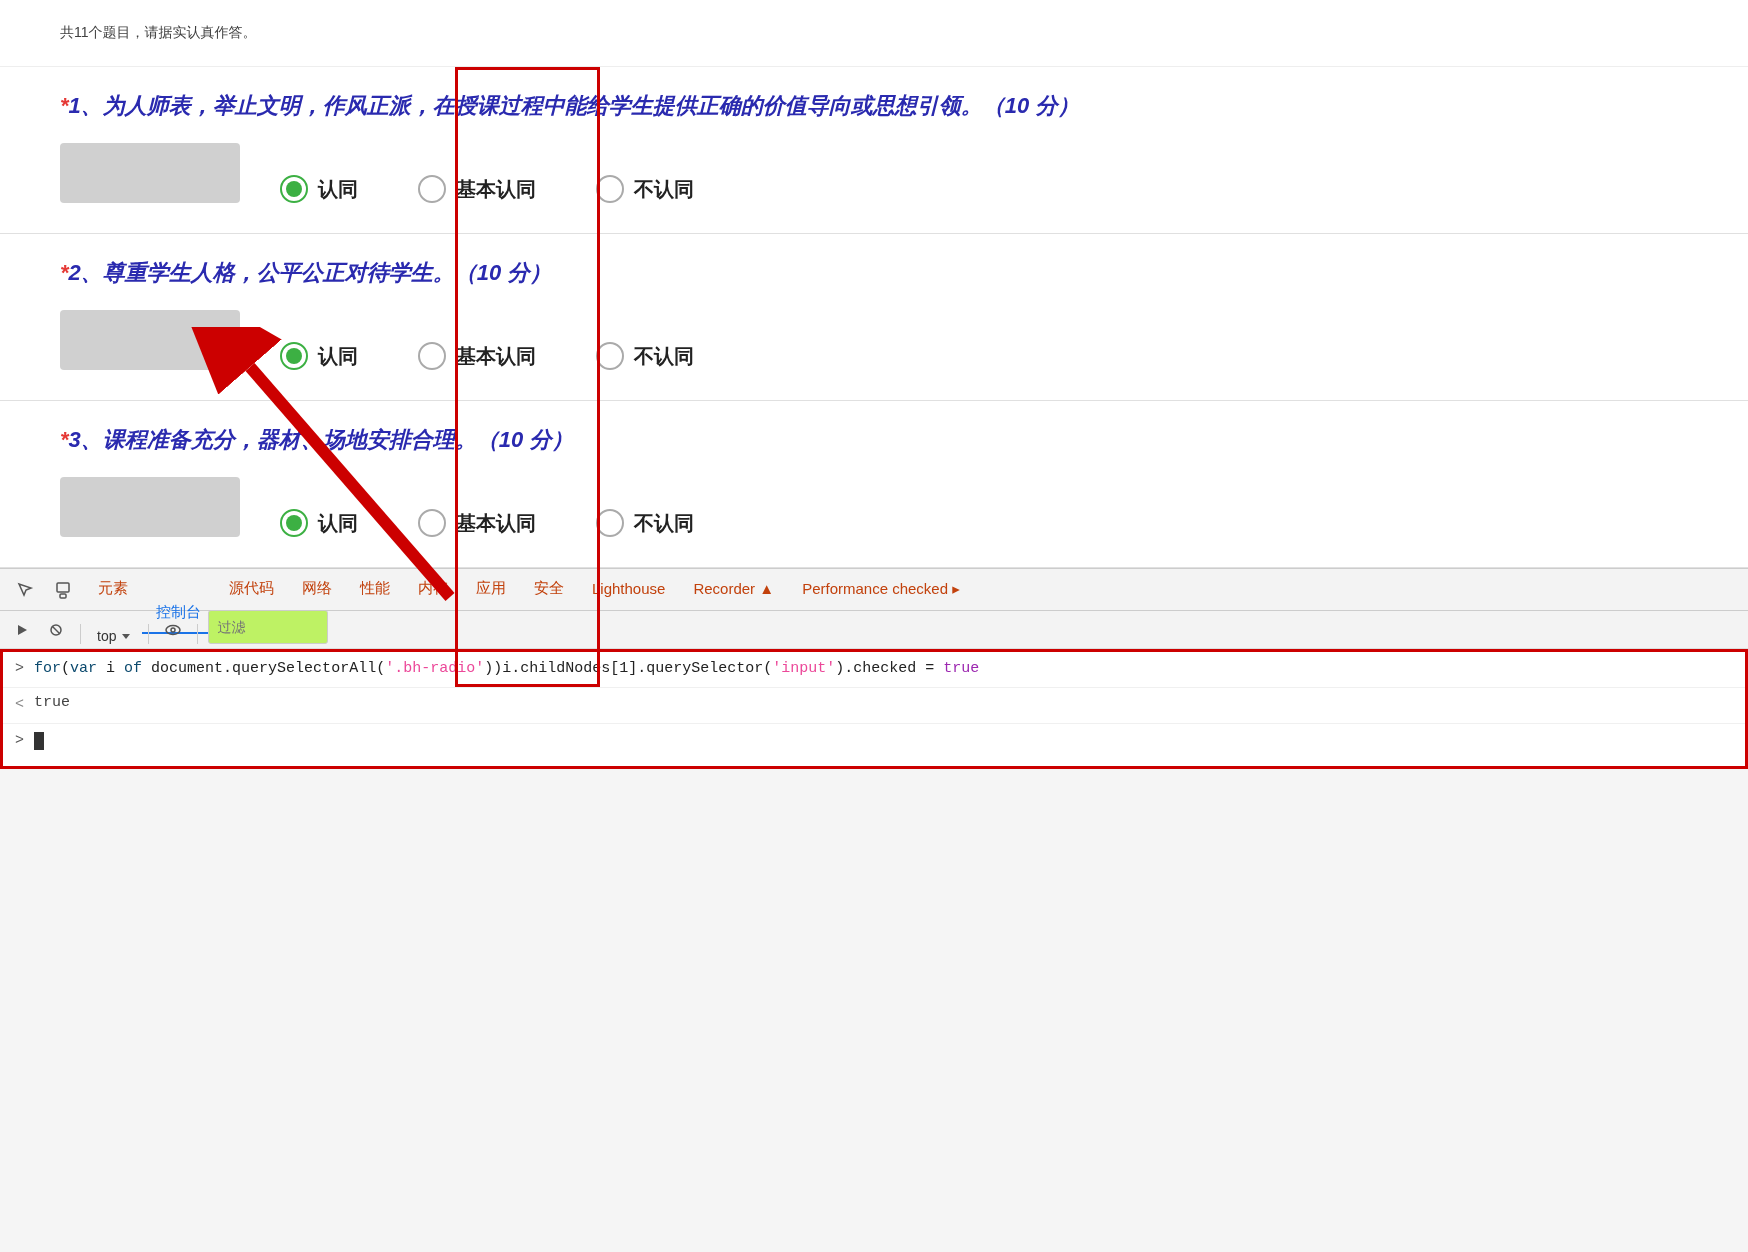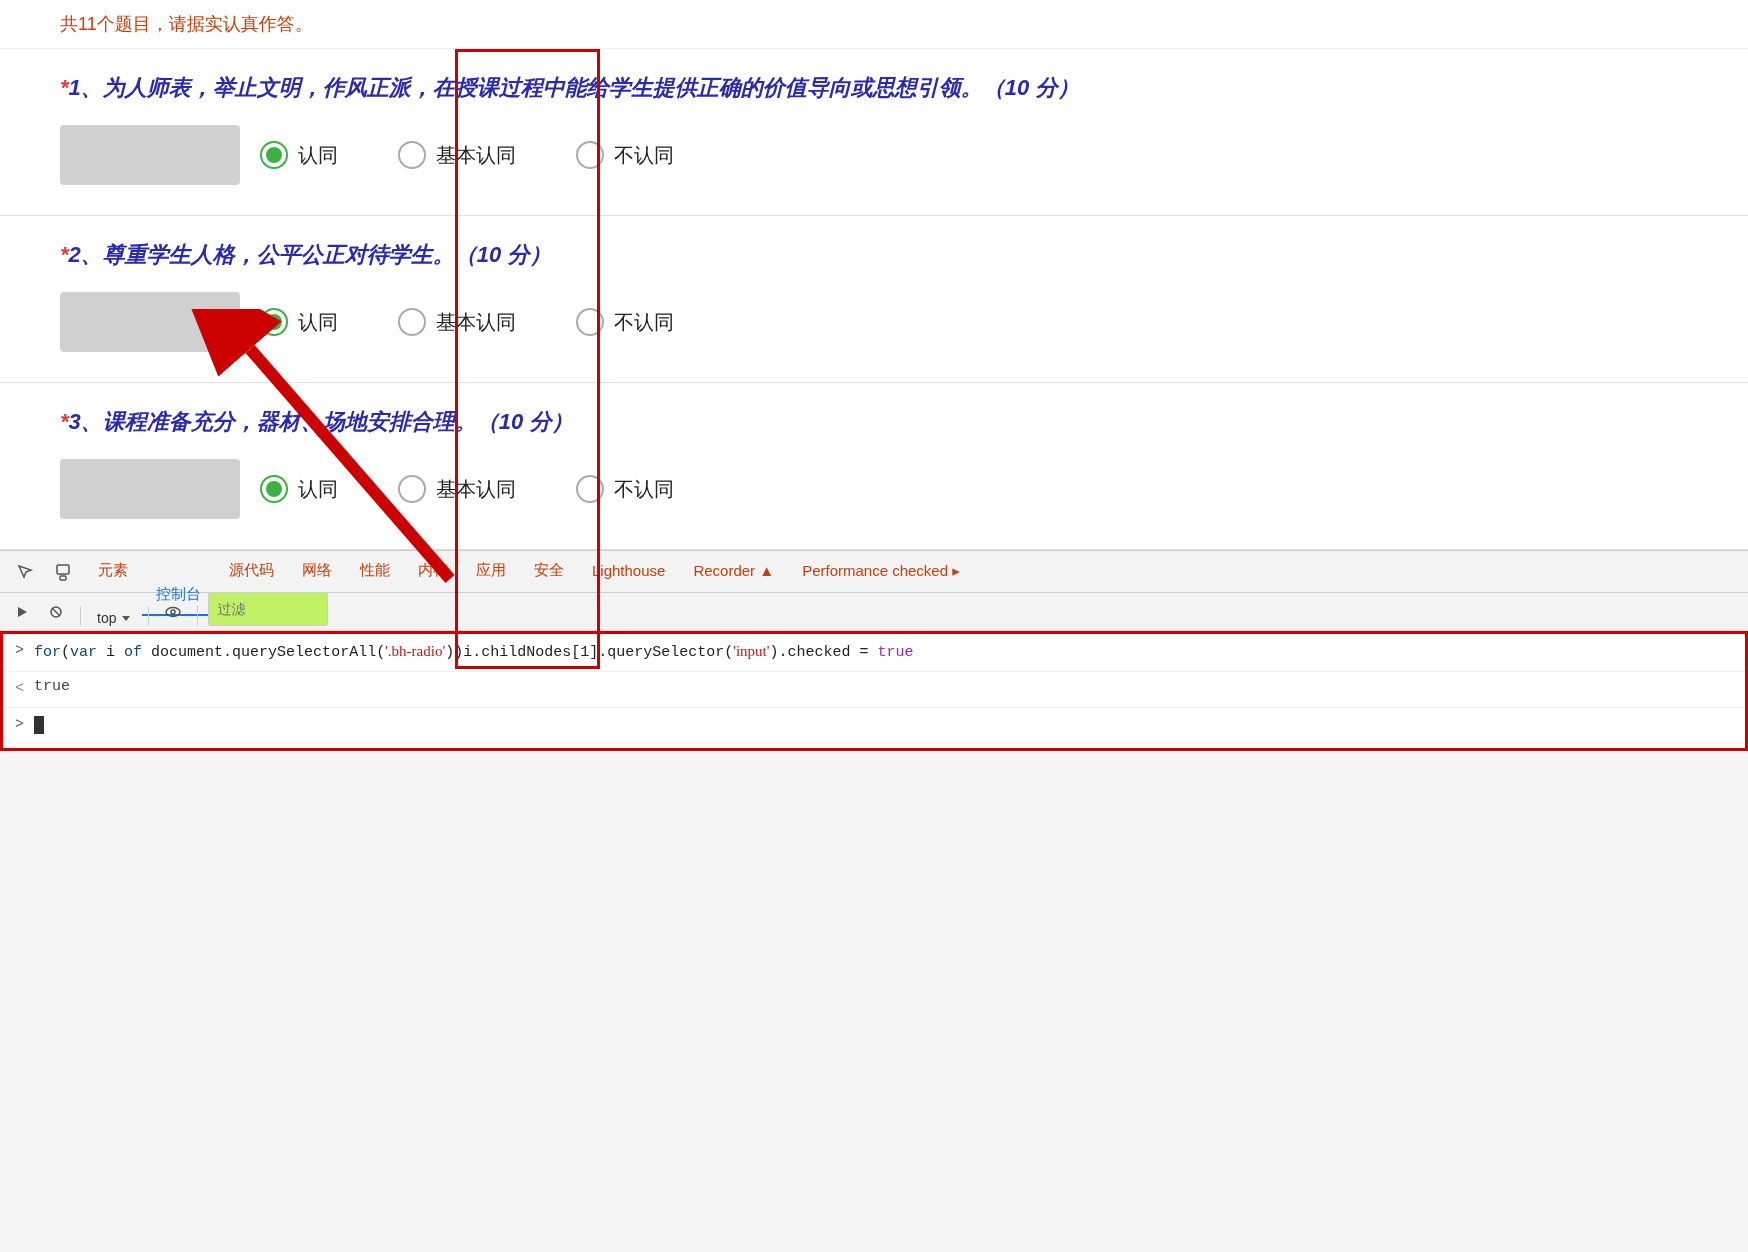--- a/index.html
+++ b/index.html
@@ -12,23 +12,23 @@
     }
 
     
     .main-content {
       background: #ffffff;
       padding: 0;
       position: relative;
     }
 
     .header-note {
-      padding: 12px 60px;
-      color: #c2410c;
-      font-size: 18px;
+      padding: 24px 60px;
+      color: #404040;
+      font-size: 14px;
       border-bottom: 1px solid #eee;
     }
 
     .question-block {
       padding: 24px 60px 30px 60px;
       border-bottom: 1px solid #e0e0e0;
       background: #fff;
       position: relative;
     }
 
@@ -39,22 +39,23 @@
       margin-bottom: 22px;
       font-style: italic;
     }
 
     .question-title .required {
       color: #e53935;
     }
 
     .question-body {
       display: flex;
-      align-items: center;
-      gap: 20px;
+      align-items: flex-end;
+      gap: 40px;
+      font-weight: bold;
     }
 
     .question-image-placeholder {
       width: 180px;
       height: 60px;
       background: #d0d0d0;
       border-radius: 4px;
       flex-shrink: 0;
     }
 
@@ -234,21 +235,21 @@
       color: #888;
     }
 
     .console-code {
       line-height: 1.5;
       flex: 1;
     }
 
     .kw-blue { color: #0c4a6e; }
     .kw-purple { color: #9c27b0; }
-    .str-red { color: #b91c1c; font-family: Liberation Serif, serif; }
+    .str-red { color: #ec4899; }
     .plain { color: #222; }
 
     .console-result {
       color: #444;
       font-size: 15px;
     }
 
     .console-cursor-line {
       padding: 6px 12px;
       display: flex;

